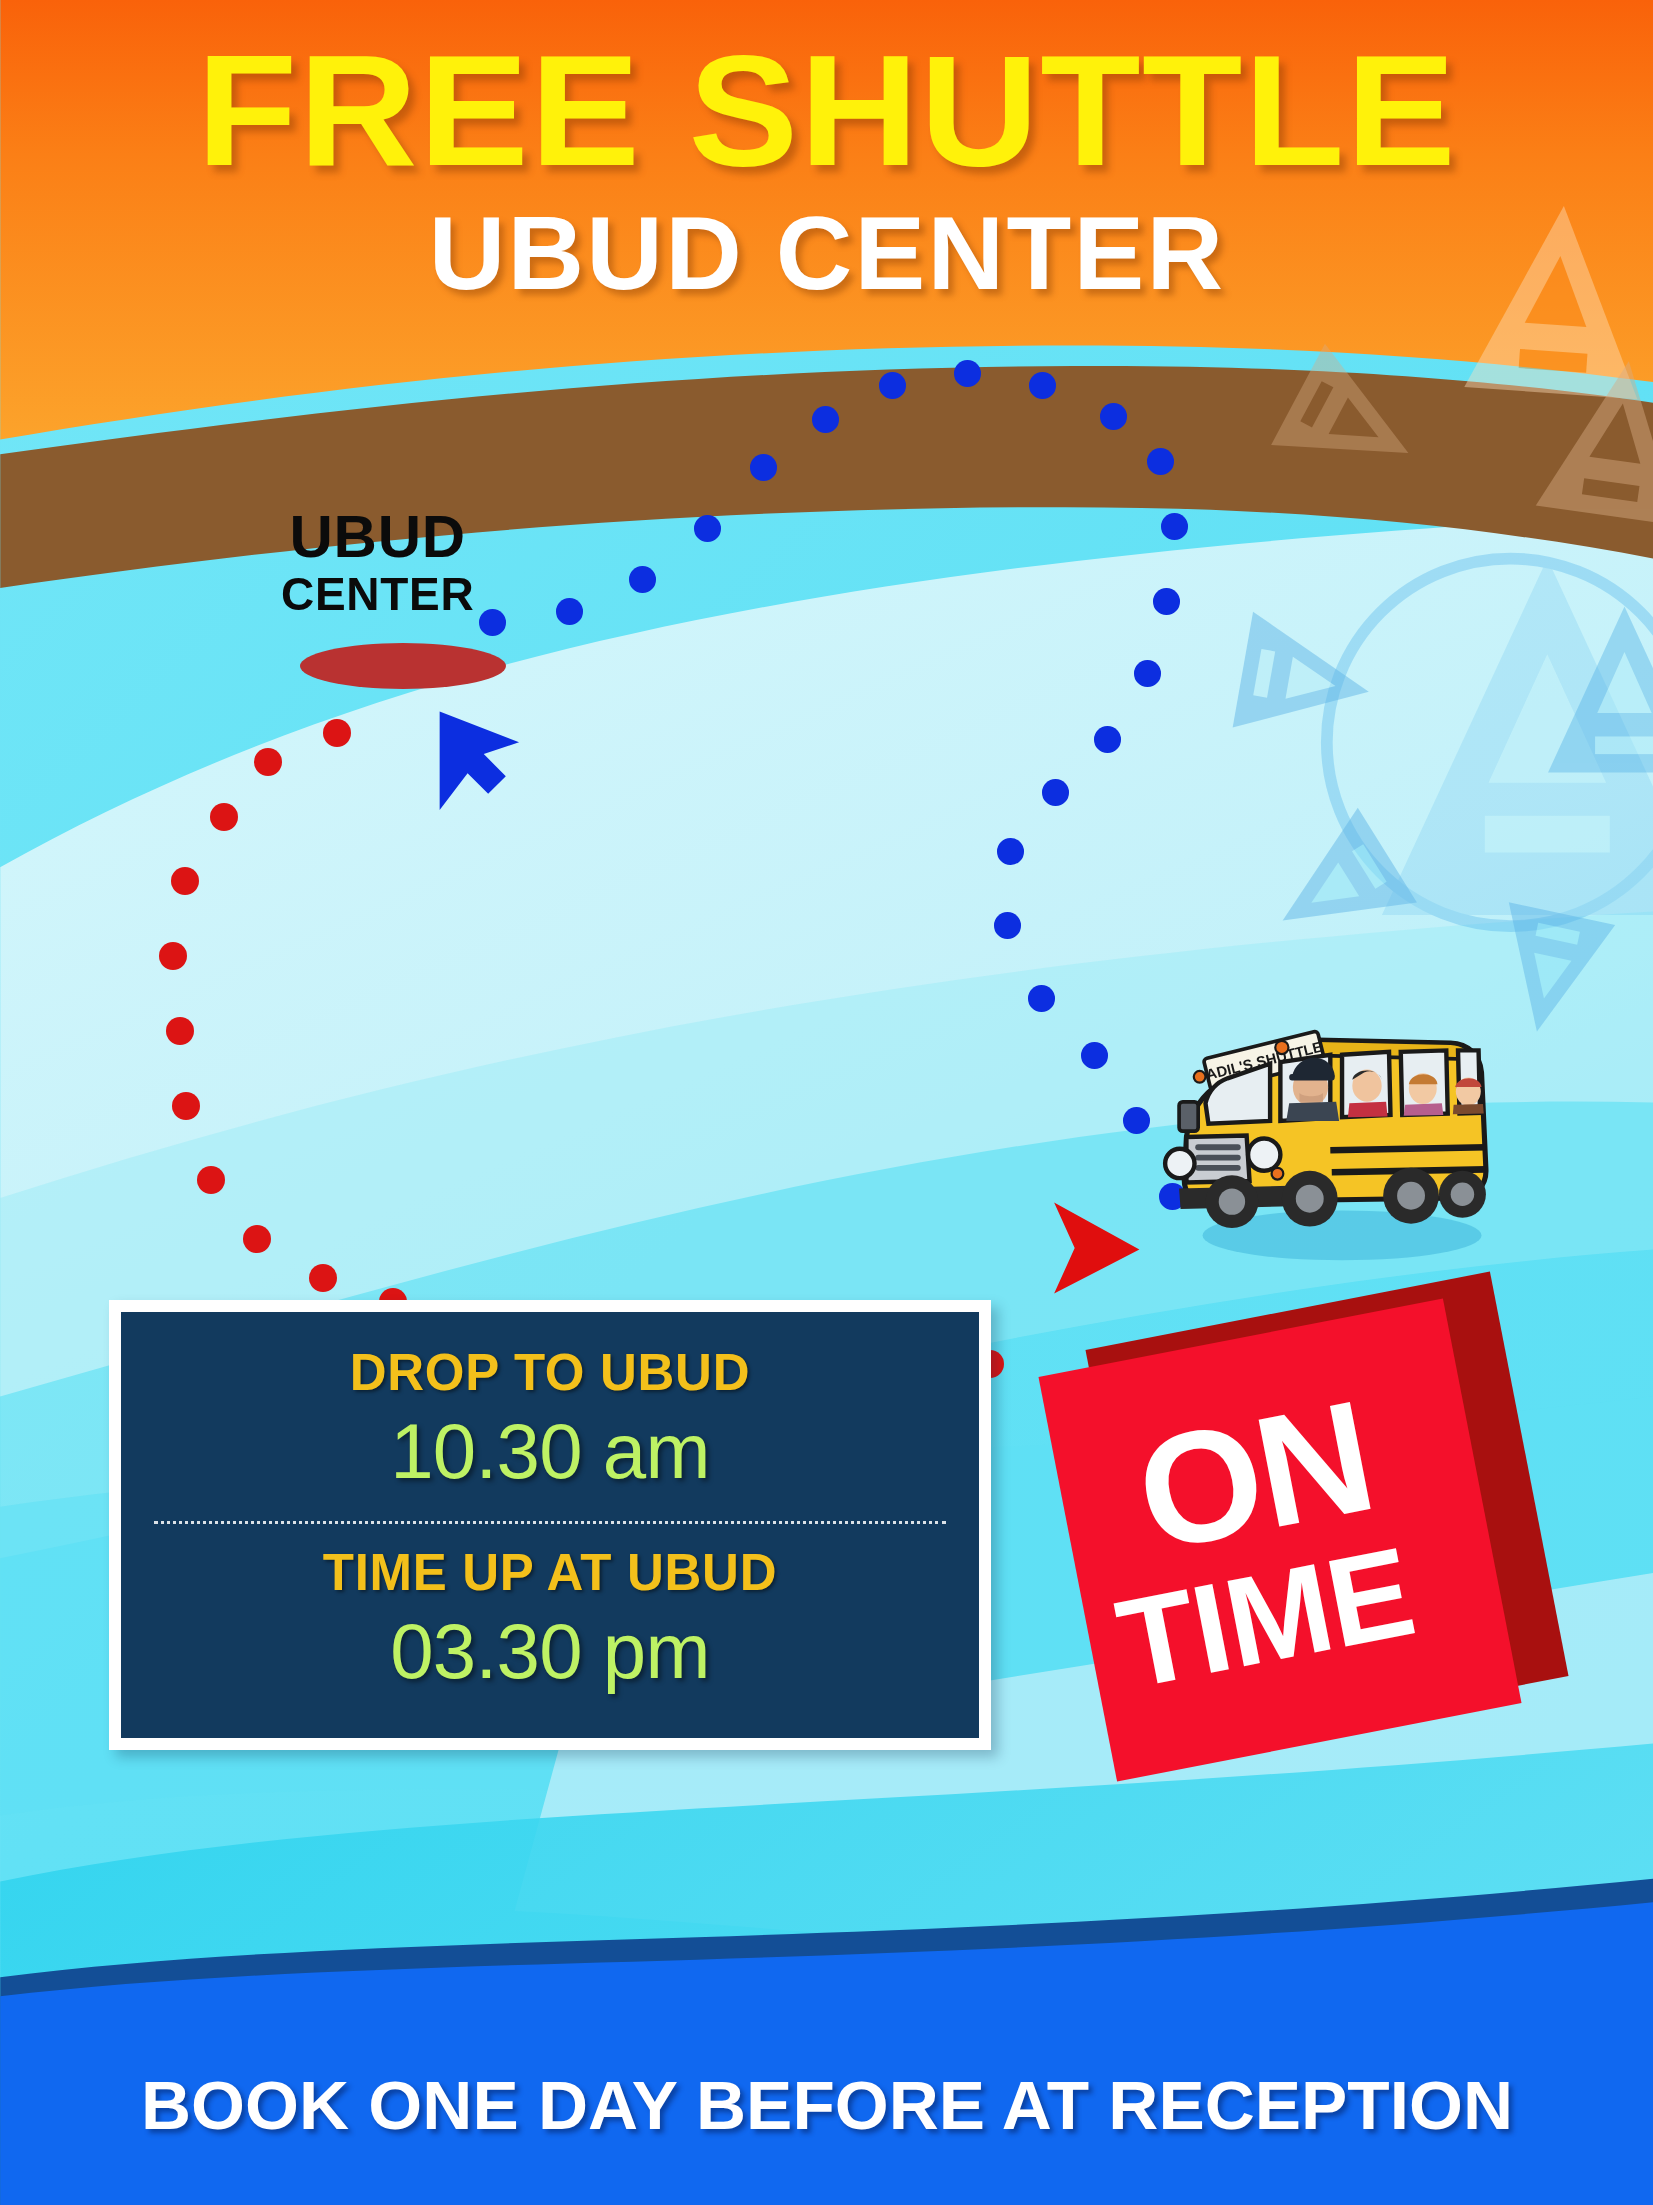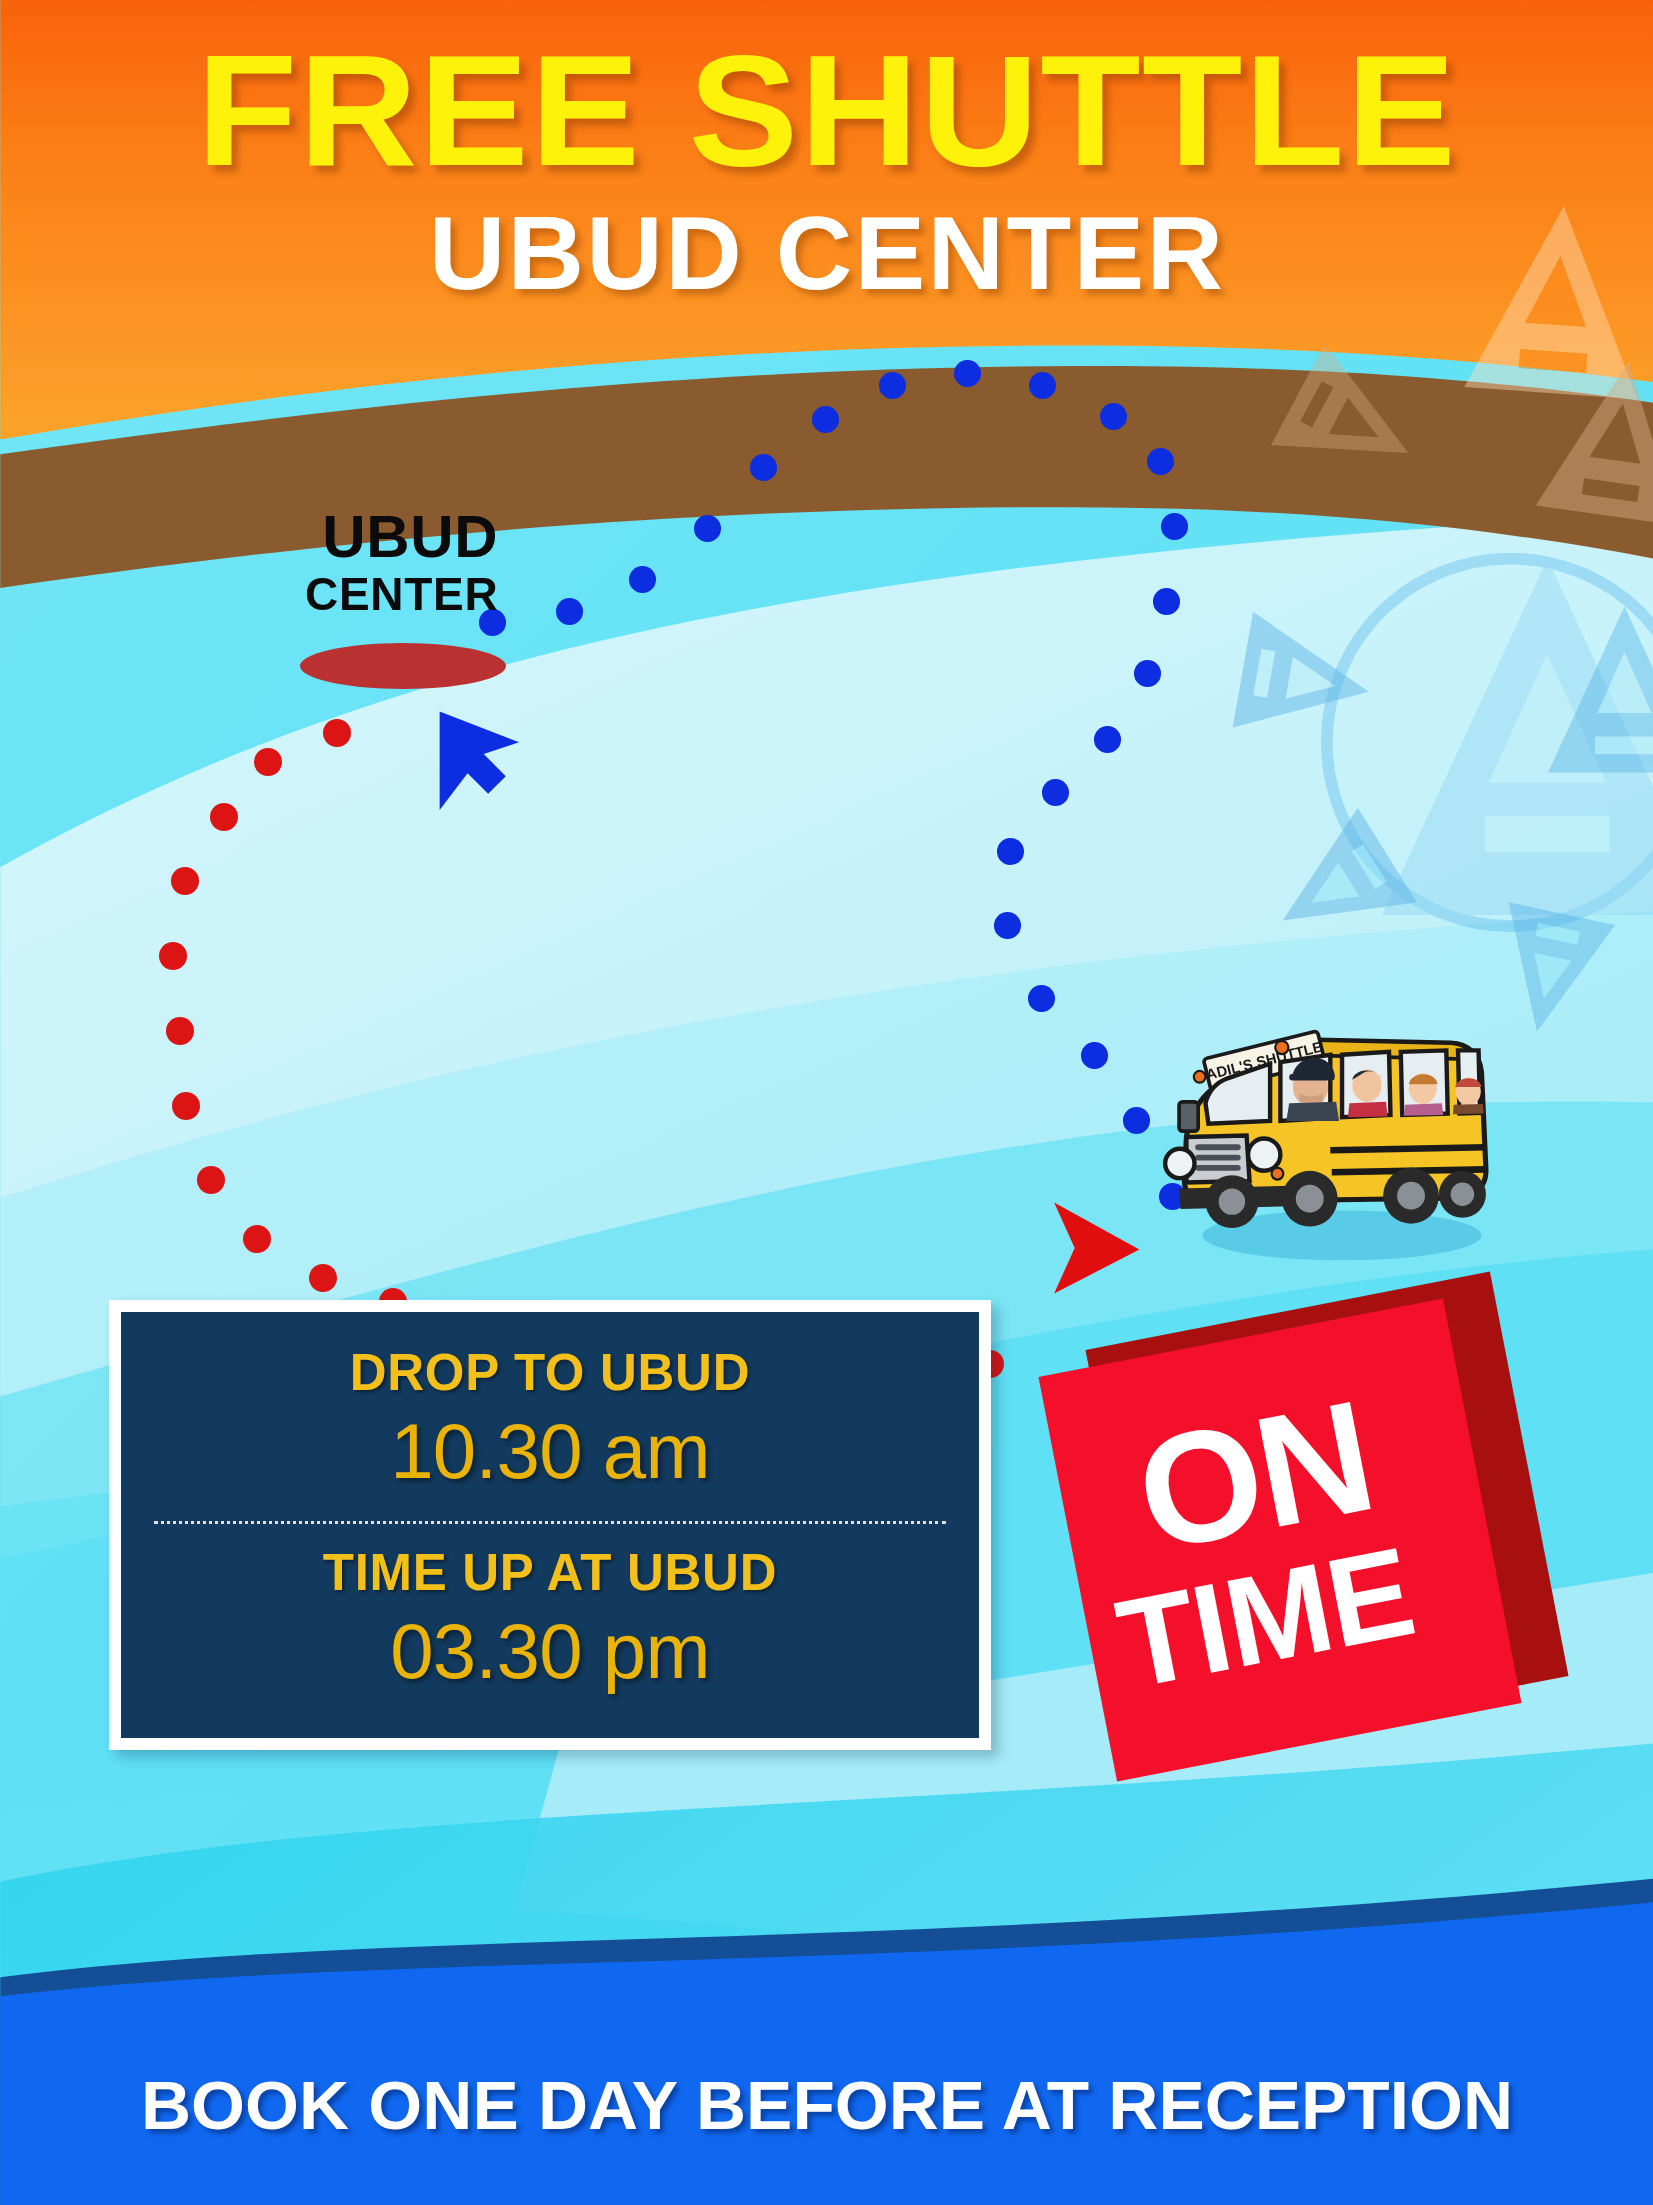--- a/index.html
+++ b/index.html
@@ -43,24 +43,23 @@
     margin-top:11.8px;
     text-shadow:5.1px 5.9px 6.6px rgba(120,50,0,0.36);
     transform:scaleX(1.02);
   }
 
   
   .map-label{
     position:absolute;
     left:281px;top:507px;
     z-index:25;
-    text-align:right;
+    text-align:center;
     color:#0B0B0B;
     line-height:1.0;
-    margin-left:24px;
   }
   .map-label .l1{font-size:60px;font-weight:bold;letter-spacing:0.7px;}
   .map-label .l2{font-size:46px;font-weight:bold;letter-spacing:0.7px;margin-top:4.4px;}
 
   .map-marker{
     position:absolute;
     left:300px;top:643px;
     width:206px;height:46px;
     border-radius:50%;
     background:#B93231;
@@ -101,21 +100,21 @@
     font-size:51px;
     font-weight:bold;
     color:#F3C01B;
     letter-spacing:0.7px;
     line-height:1.05;
     text-shadow:2.2px 2.2px 3.7px rgba(0,0,0,0.45);
   }
   .sch-time{
     font-size:78px;
     font-weight:normal;
-    color:#eab308;
+    color:#bef264;
     line-height:1.15;
     margin-top:7.4px;
     text-shadow:2.9px 2.9px 5.1px rgba(0,0,0,0.45);
     letter-spacing:-0.7px;
   }
   .sch-div{
     height:0;
     border-top:3.7px dotted rgba(255,255,255,0.85);
     margin:25px 4.4px 22px 4.4px;
   }

